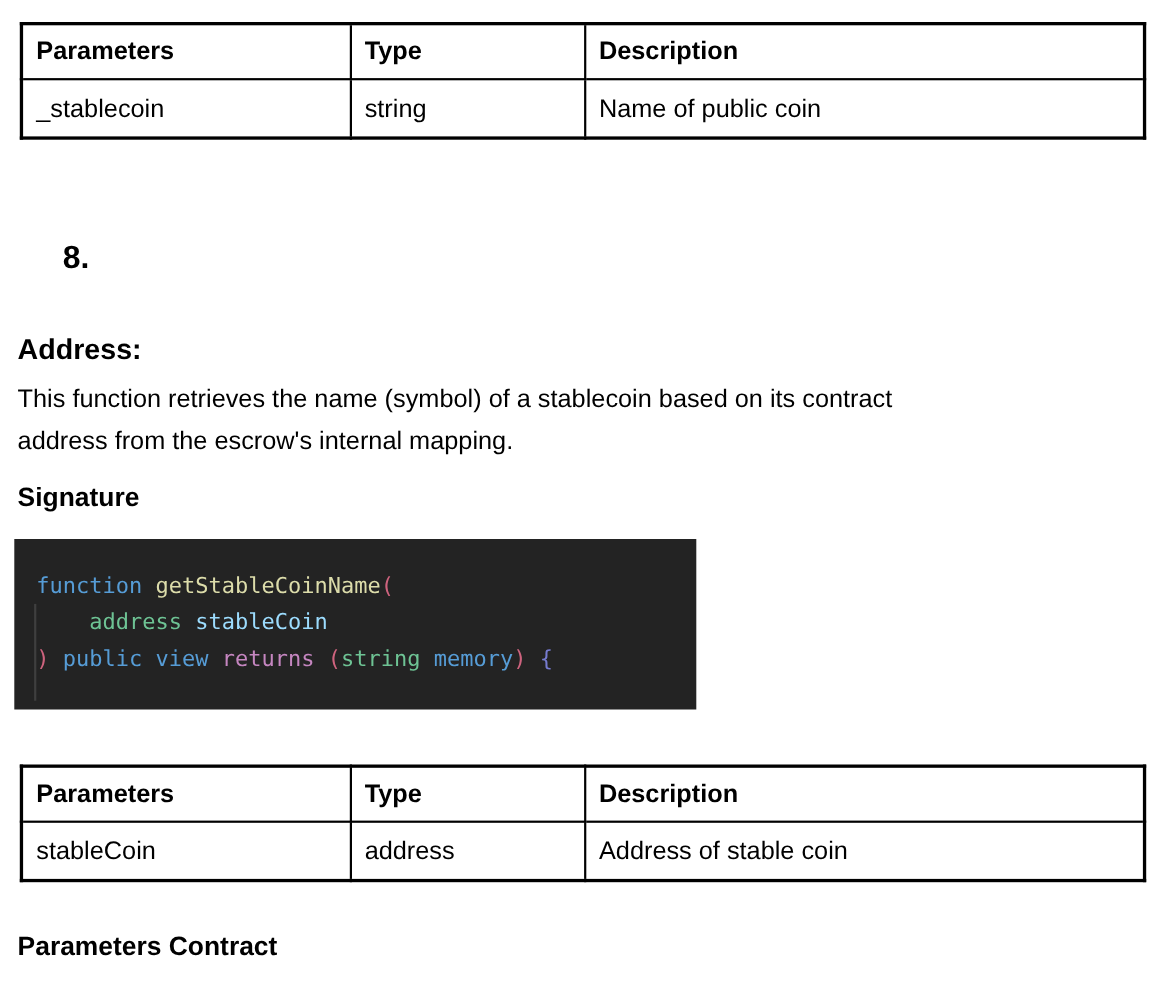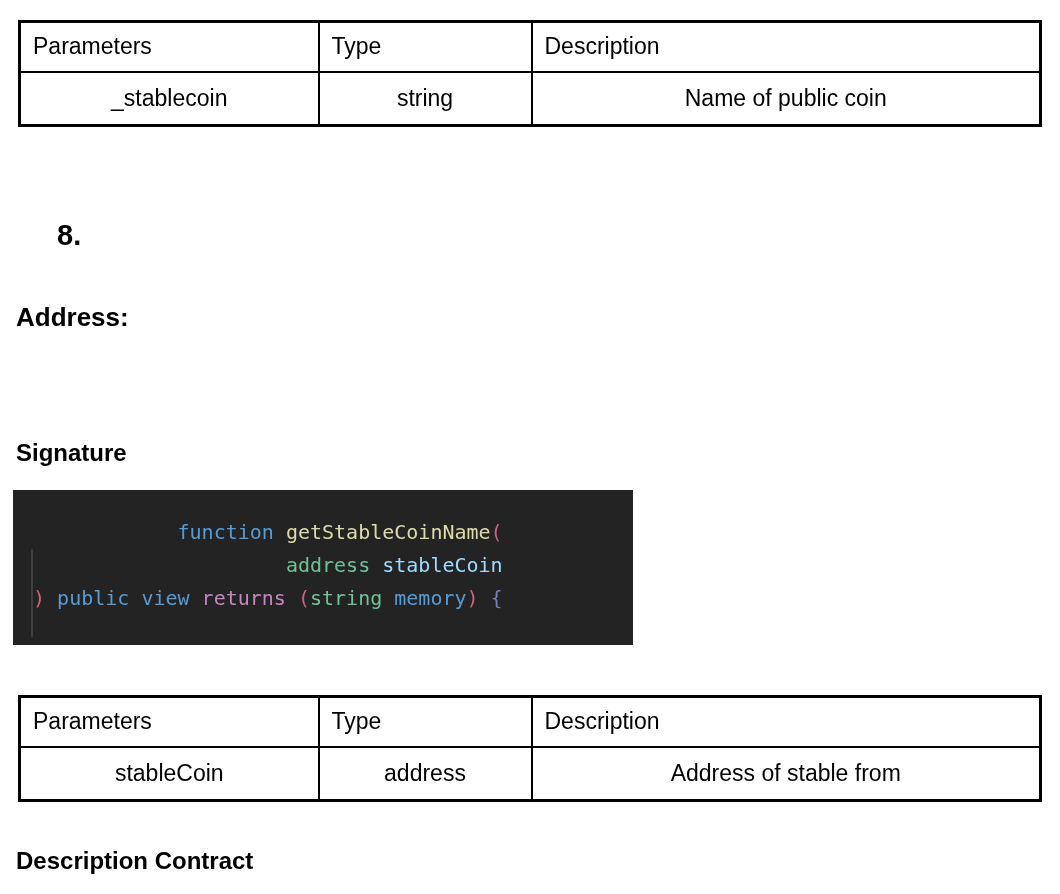--- a/index.html
+++ b/index.html
@@ -32,22 +32,22 @@
   table.param-table.t2 { top: 695px; }
   .param-table th, .param-table td {
     border: 2px solid #000;
     text-align: left;
     vertical-align: middle;
     padding: 0 12px;
     overflow: hidden;
     white-space: nowrap;
   }
   .param-table { border: 3px solid #000; }
-  .param-table th { font-weight: normal; height: 50px; }
-  .param-table td { font-weight: normal; height: 54px; text-align: center; }
+  .param-table th { font-weight: bold; height: 50px; }
+  .param-table td { font-weight: normal; height: 54px; }
   .col-param { width: 299px; }
   .col-type  { width: 213px; }
 
   
   .section-heading {
     position: absolute;
     left: 57px; top: 218px;
     display: flex;
     align-items: baseline;
     font-size: 29px;
@@ -80,21 +80,20 @@
     font-size: 24px;
     font-weight: bold;
     line-height: 30px;
   }
   .code-block {
     position: absolute;
     left: 13px; top: 490px;
     width: 620px; height: 155px;
     background: #232323;
     overflow: hidden;
-    text-align: right;
   }
   .code-lines {
     position: absolute;
     left: 20px; top: 26px;
     font-family: "DejaVu Sans Mono", monospace;
     font-size: 20px;
     line-height: 33px;
     white-space: pre;
     color: #d4d4d4;
   }
@@ -139,20 +138,22 @@
         <td>Name of public coin</td>
       </tr>
     </tbody>
   </table>
 
   <div class="section-heading">
     <span class="num">8.</span>
   </div>
 
   <div class="working-heading">Address:</div>
+  <div class="working-body">This function retrieves the name (symbol) of a stablecoin based on its contract
+address from the escrow's internal mapping.</div>
 
   <div class="signature-heading">Signature</div>
 
   <div class="code-block" style="background: rgb(35, 35, 35);">
     <div class="indent-guide"></div>
     <div class="code-lines"><div><span style="color: rgb(86, 156, 214);">function </span><span style="color: rgb(220, 220, 170);">getStableCoinName</span><span style="color: rgb(206, 99, 126);">(</span></div><div><span style="color: rgb(212, 212, 212);">    </span><span style="color: rgb(110, 195, 148);">address </span><span style="color: rgb(156, 220, 254);">stableCoin</span></div><div><span style="color: rgb(206, 99, 126);">) </span><span style="color: rgb(86, 156, 214);">public view </span><span style="color: rgb(197, 134, 192);">returns </span><span style="color: rgb(206, 99, 126);">(</span><span style="color: rgb(110, 195, 148);">string </span><span style="color: rgb(86, 156, 214);">memory</span><span style="color: rgb(206, 99, 126);">)</span><span style="color: rgb(212, 212, 212);"> </span><span style="color: rgb(118, 123, 208);">{</span></div></div>
   </div>
 
   <table class="param-table t2">
     <colgroup>
@@ -164,20 +165,20 @@
       <tr>
         <th>Parameters</th>
         <th>Type</th>
         <th>Description</th>
       </tr>
     </thead>
     <tbody>
       <tr>
         <td>stableCoin</td>
         <td>address</td>
-        <td>Address of stable from</td>
+        <td>Address of stable coin</td>
       </tr>
     </tbody>
   </table>
 
-  <div class="footer-heading">Description Contract</div>
+  <div class="footer-heading">Parameters Contract</div>
 
 </div>
 
 </body></html>

